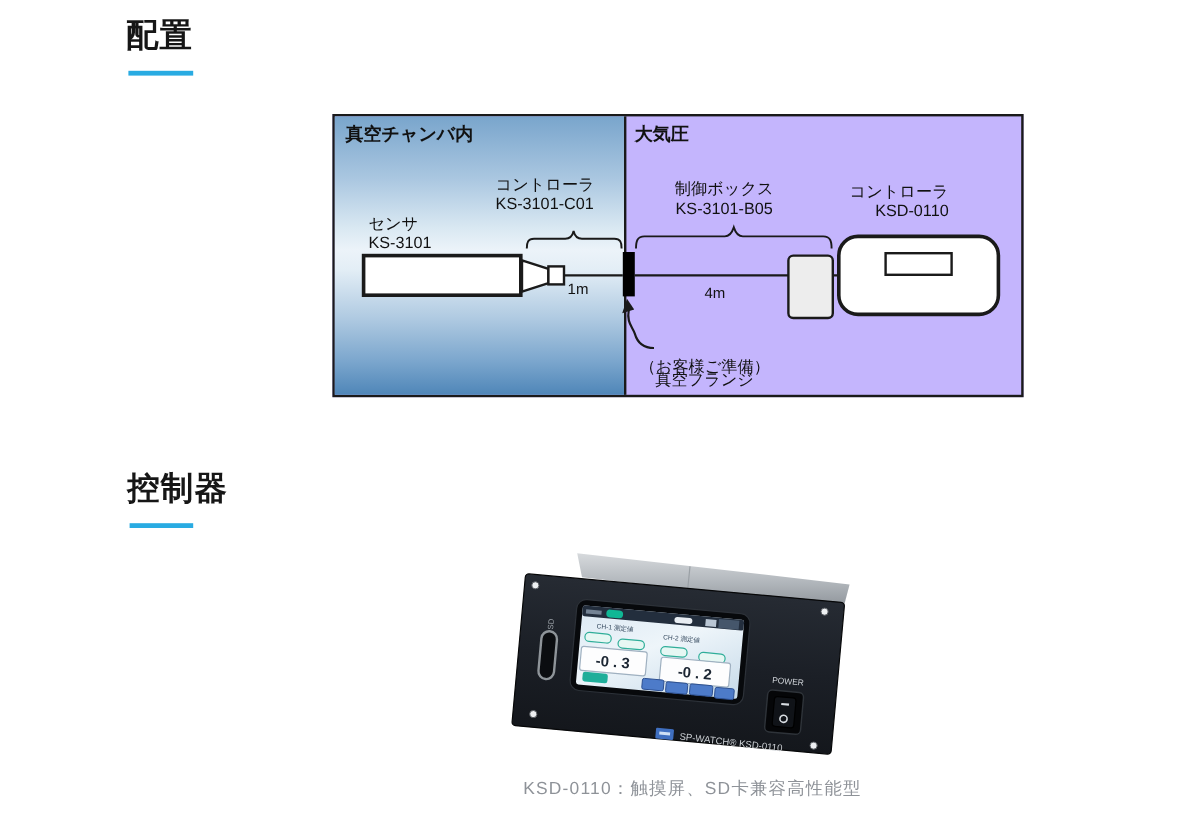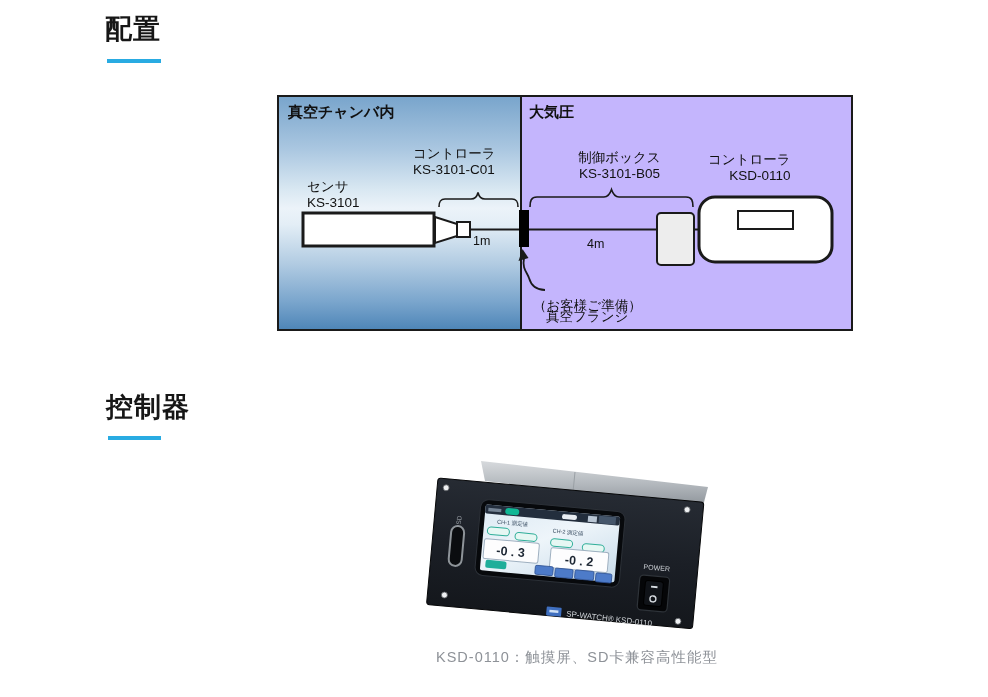--- a/index.html
+++ b/index.html
@@ -71,21 +71,21 @@
     <div class="abs lbl" style="left:134px; top:49px;">
       <div>コントローラ</div>
       <div>KS-3101-C01</div>
     </div>
 
     <div class="abs lbl" style="left:28px; top:82px;">
       <div>センサ</div>
       <div>KS-3101</div>
     </div>
 
-    <div class="abs lbl" style="left:288px; top:53px; width:105px; text-align:center;">
+    <div class="abs lbl" style="left:272px; top:53px; width:105px; text-align:center;">
       <div>制御ボックス</div>
       <div>KS-3101-B05</div>
     </div>
 
     <div class="abs lbl" style="left:429px; top:55px;text-align:right;">
       <div>コントローラ</div>
       <div>KSD-0110</div>
     </div>
 
     <div class="abs len" style="left:194px; top:137px;">1m</div>

